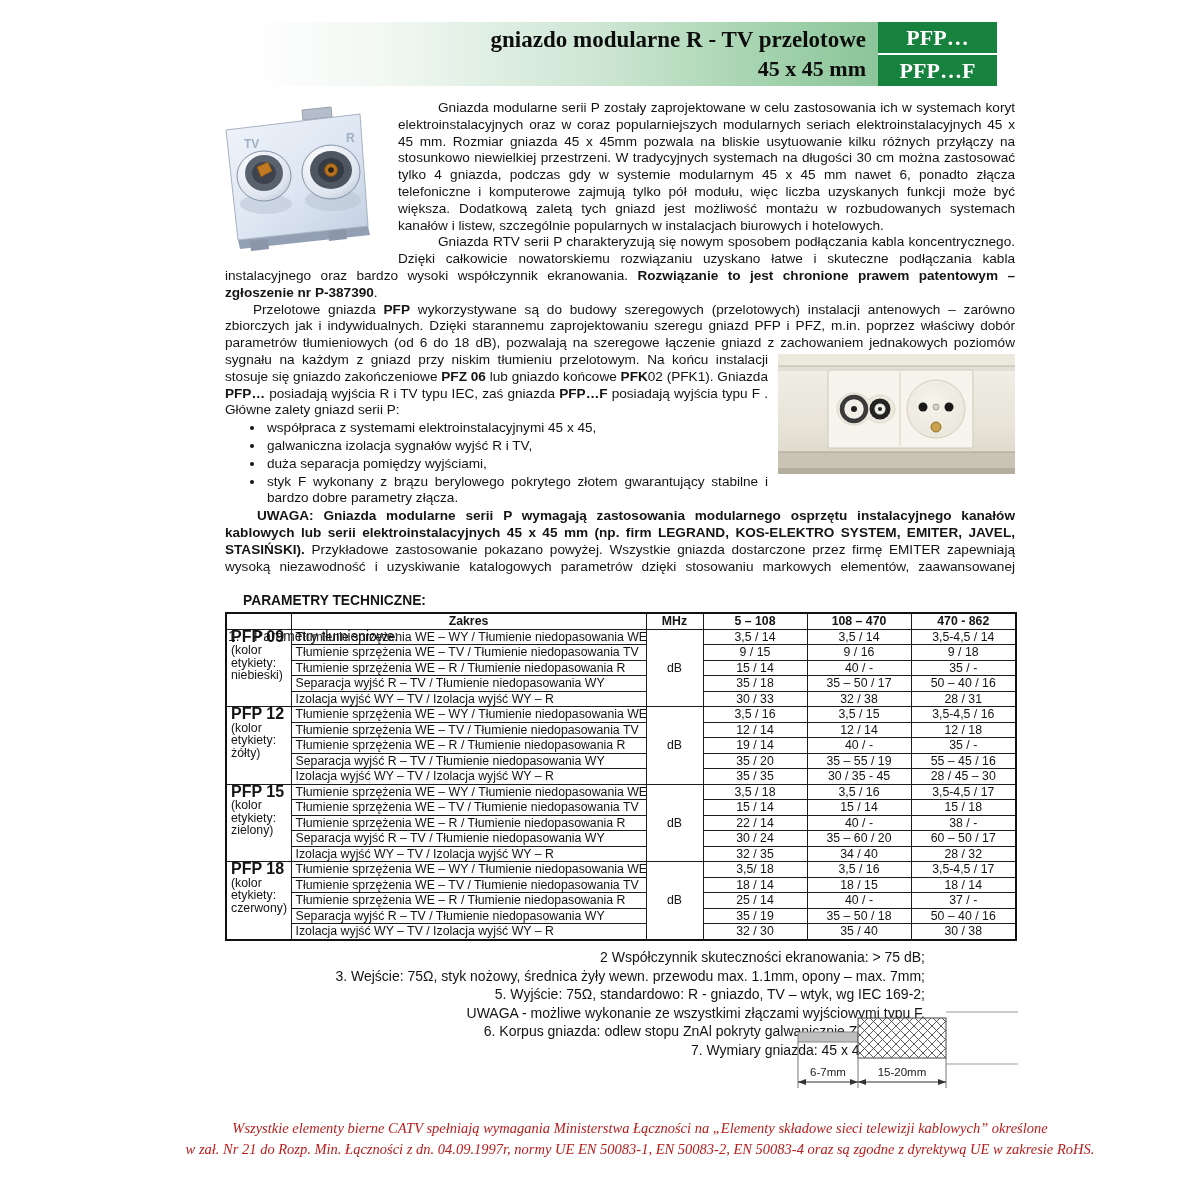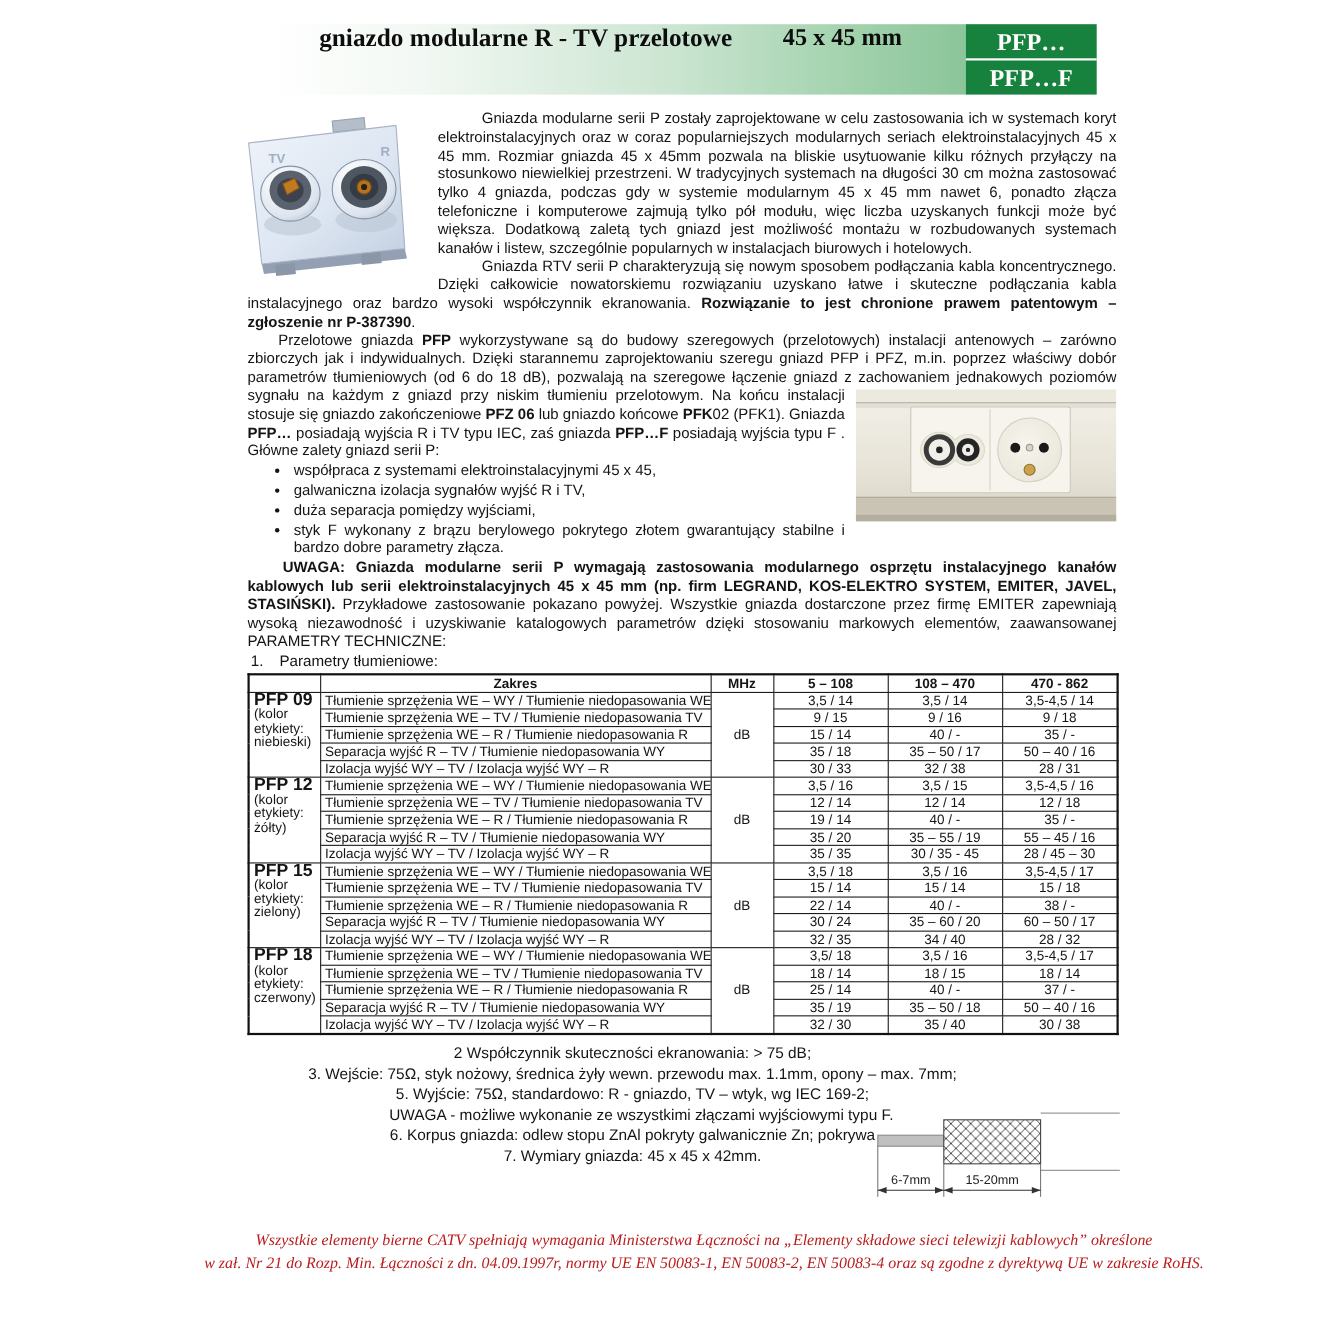--- a/index.html
+++ b/index.html
@@ -4,21 +4,21 @@
 <style>
   html,body{margin:0;padding:0;}
   body{
     width:1200px;height:1200px;background:#ffffff;position:relative;
     font-family:"Liberation Sans",sans-serif;color:#141414;overflow:hidden;
   }
   
   .banner{
     position:absolute;left:244px;top:22px;width:634px;height:64px;
     background:linear-gradient(90deg,#ffffff 0%,#f2f8f3 22%,#cbe5d1 58%,#9ed0a9 86%,#8cc59a 100%);
-    display:flex;flex-direction:row;justify-content:space-evenly;
+    display:flex;flex-direction:column;justify-content:space-evenly;
     text-align:right;padding-right:12px;box-sizing:border-box;
     font-family:"Liberation Serif",serif;font-weight:bold;color:#0d0d0d;
   }
   .banner .l1{font-size:23px;line-height:26px;}
   .banner .l2{font-size:22px;line-height:24px;}
   .model-box{
     position:absolute;left:878px;top:22px;width:119px;height:64px;
     background:#17813e;color:#ffffff;font-family:"Liberation Serif",serif;
     font-weight:bold;font-size:22px;display:flex;flex-direction:column;box-sizing:border-box;
   }
@@ -38,40 +38,40 @@
   .photo1{float:left;width:174px;height:156px;margin:0 14px 5px -15px;}
   .photo2-float{
     float:right;width:237px;height:172px;margin-left:10px;
     shape-outside:inset(52px 0 0 0);
   }
   .photo2-float svg{display:block;margin-top:52px;}
   ul.bullets{margin:1px 0 1px 0;padding:0 0 0 40px;}
   ul.bullets li{margin:0 0 1px 0;padding-left:2px;text-align:justify;}
   
   .params-head-block{position:absolute;left:225px;top:574px;width:790px;font-size:13.8px;line-height:18px;}
-  .params-heading{font-weight:normal;margin:0;}
+  .params-heading{font-weight:bold;margin:18px;}
   .params-item{margin:0;}
   .params-item .num{display:inline-block;width:26px;padding-left:3px;}
   
   .table-wrap{position:absolute;left:225px;top:612px;width:668px;}
   table.atten{border-collapse:collapse;width:790px;table-layout:fixed;border:2px solid #111;}
   table.atten th,table.atten td{
     border:1.5px solid #1c1c1c;font-size:12.3px;line-height:12.5px;
     padding:1px 4px;height:12.5px;box-sizing:content-box;overflow:hidden;
   }
   table.atten th{font-weight:bold;text-align:center;white-space:nowrap;}
   td.label-cell{text-align:left;white-space:nowrap;font-size:12px;}
   td.val-cell{text-align:center;white-space:nowrap;}
   td.db-cell{text-align:center;vertical-align:middle;}
   td.model-cell{vertical-align:top;text-align:left;font-size:11.5px;line-height:13px;padding:1px 3px;}
   td.model-cell b{font-size:16px;}
   .model-note{white-space:pre-line;font-weight:normal;}
   
   .footnotes{position:absolute;left:225px;top:948px;width:700px;font-size:14px;line-height:18.5px;}
-  .fn{text-align:center;}
+  .fn{text-align:right;}
   .fn.indent{padding-left:16px;}
   
   .diagram{position:absolute;left:788px;top:1008px;width:235px;height:92px;}
   
   .footer{
     position:absolute;left:140px;top:1118px;width:1000px;text-align:center;
     font-family:"Liberation Serif",serif;font-style:italic;font-size:14.5px;line-height:21px;color:#b91c1c;
   }
 </style>
 </head>

